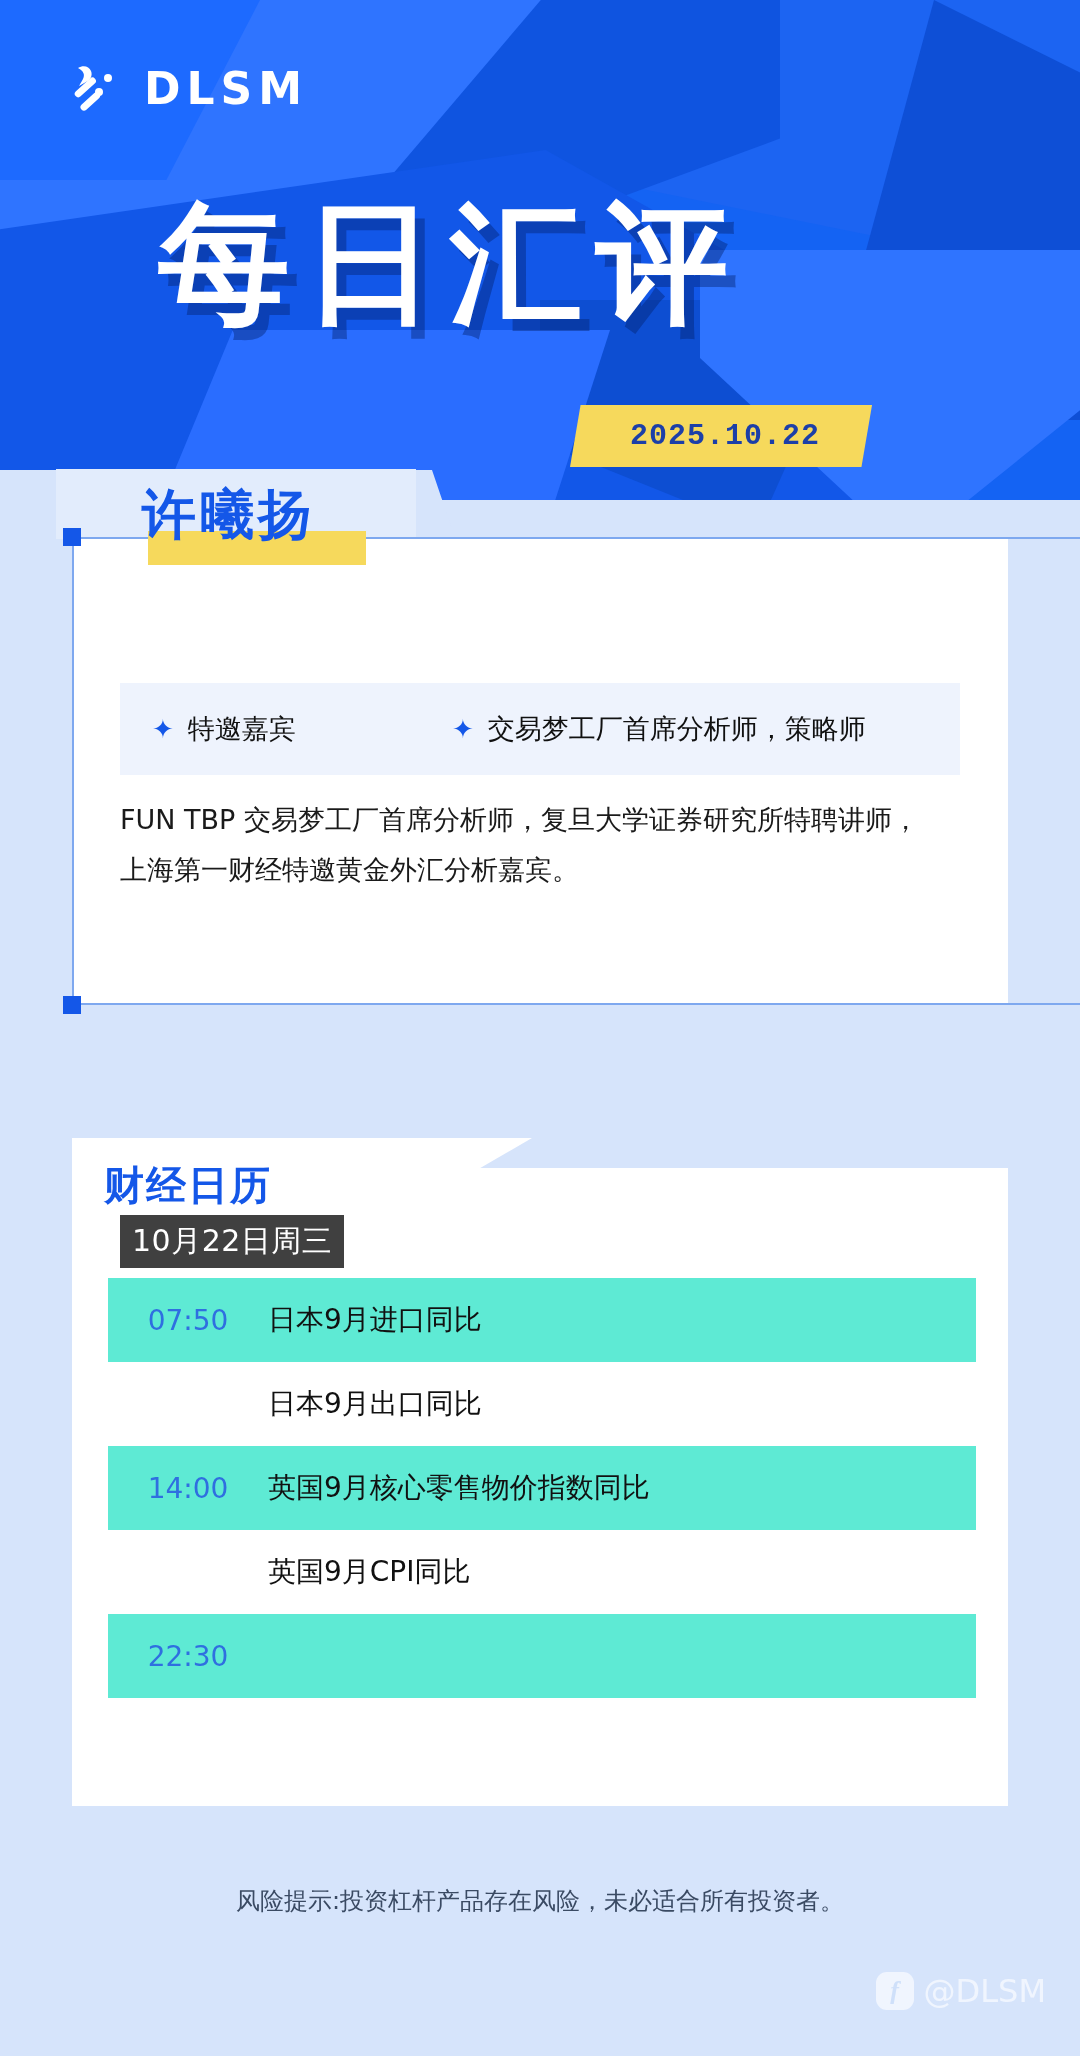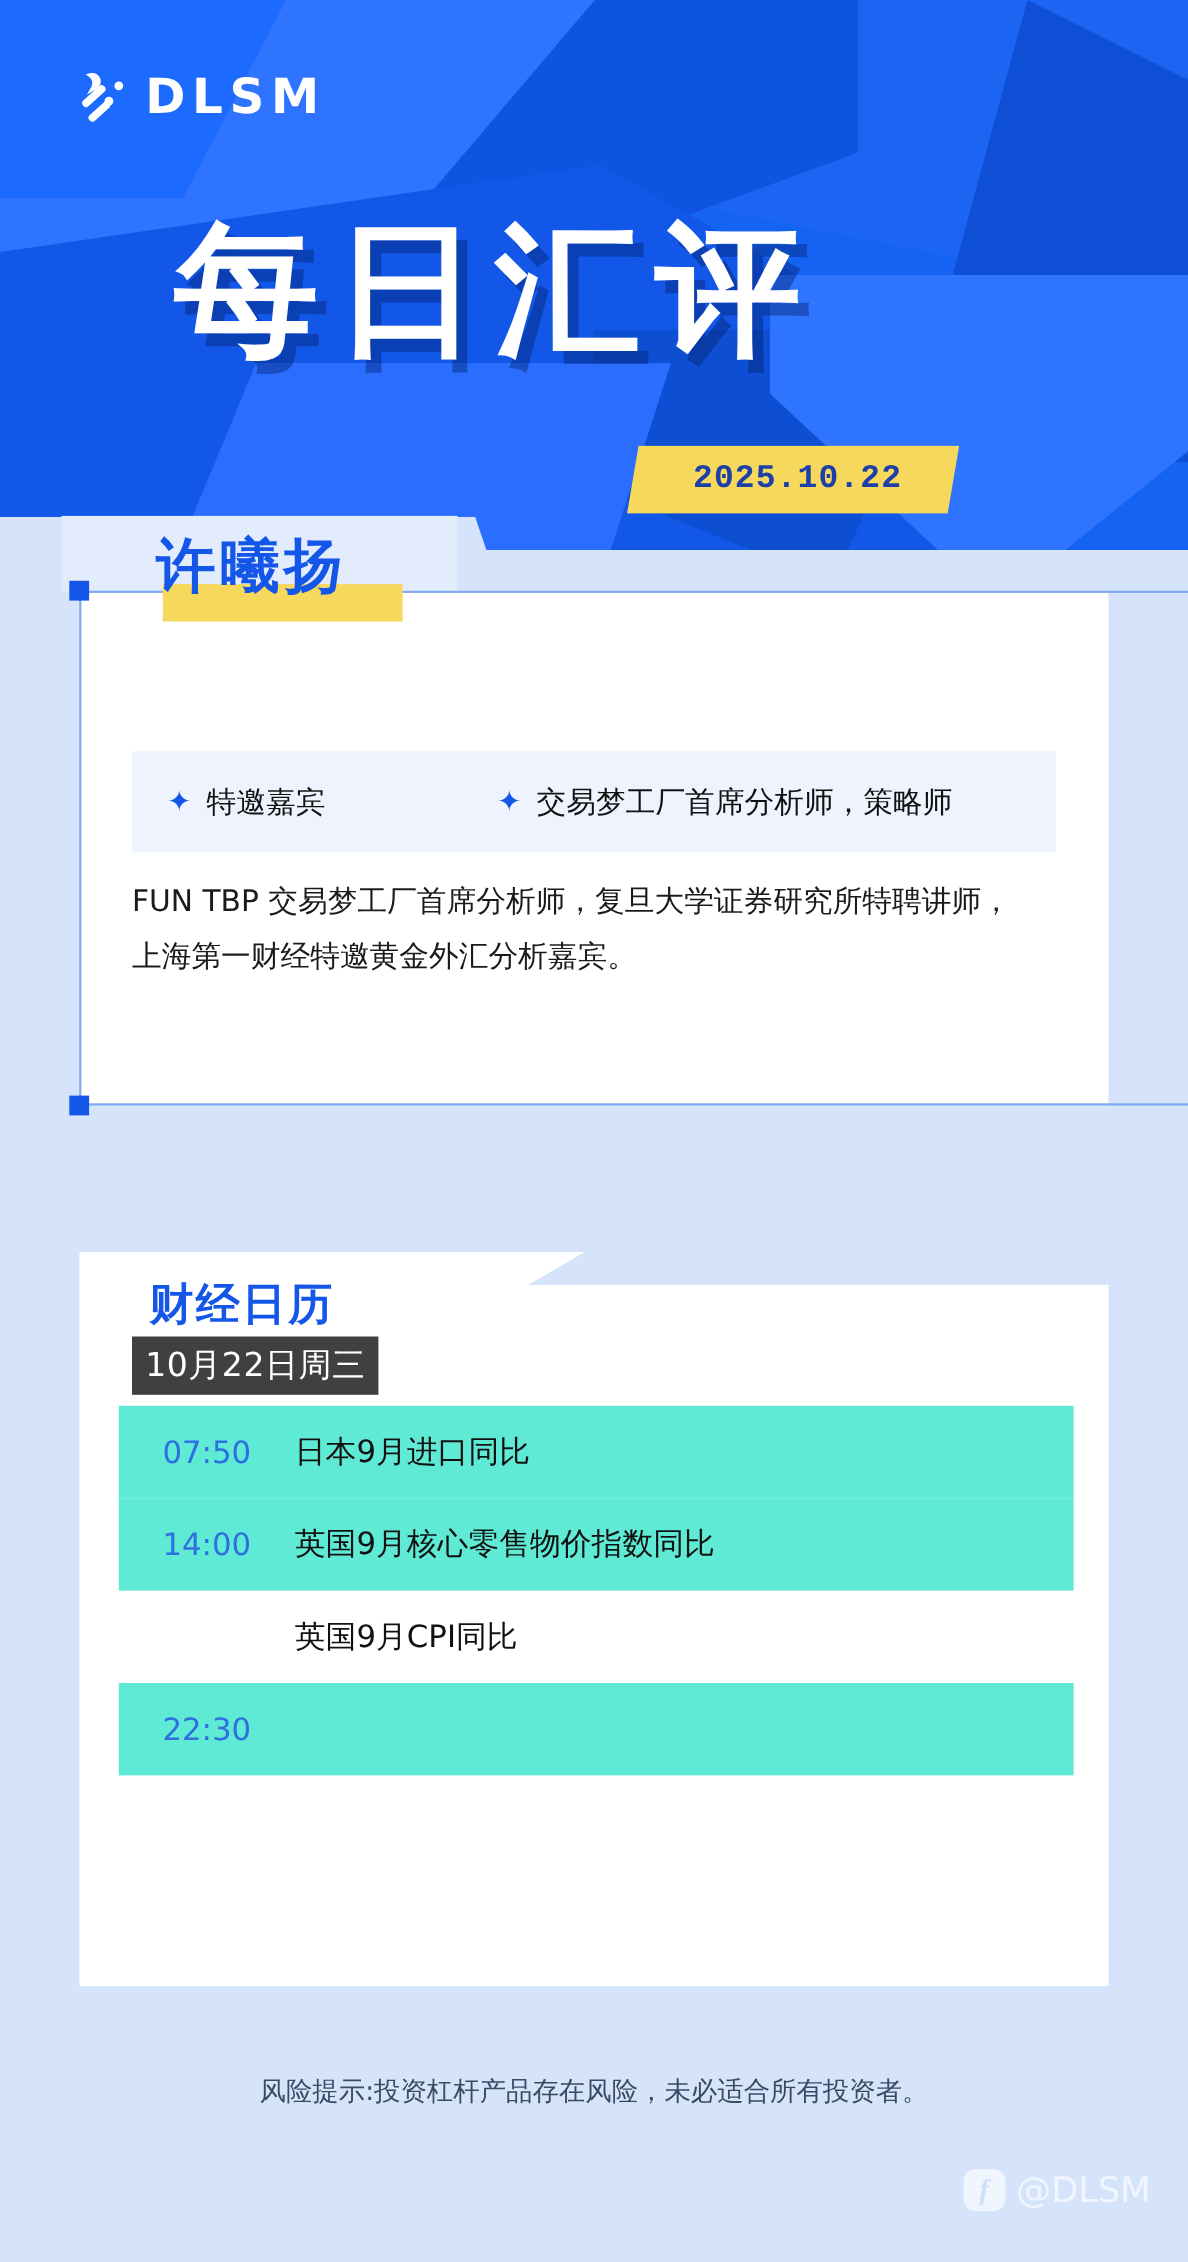--- a/index.html
+++ b/index.html
@@ -30,21 +30,21 @@
   .g6{left:700px;top:250px;width:430px;height:300px;background:#2f74ff;
       clip-path:polygon(0 0,100% 0,100% 40%,48% 100%,0 36%);}
   .g7{left:540px;top:300px;width:320px;height:230px;background:#0d4ed2;
       clip-path:polygon(0 0,100% 0,68% 100%,0 62%);}
   .g8{left:150px;top:330px;width:460px;height:200px;background:#2a6dff;
       clip-path:polygon(18% 0,100% 0,86% 100%,0 100%);}
   .g9{left:0;top:0;width:260px;height:180px;background:#1d6aff;
       clip-path:polygon(0 0,100% 0,64% 100%,0 100%);}
 
   
-  .logo{position:absolute;left:68px;top:62px;display:flex;align-items:center;gap:4px;z-index:6;justify-content:space-between;}
+  .logo{position:absolute;left:68px;top:62px;display:flex;align-items:center;gap:16px;z-index:6;justify-content:space-between;}
   .logo-mark{width:60px;height:52px;position:relative;}
   .logo-text{color:#fff;font-size:44px;font-weight:700;letter-spacing:6px;
              font-family:"DejaVu Sans",sans-serif;}
 
   
   .hero-title{
     position:absolute;left:0;top:176px;width:900px;text-align:center;
     z-index:7;color:#fff;font-size:132px;font-weight:700;letter-spacing:14px;
     font-family:"DejaVu Sans","Liberation Sans",sans-serif;
     text-shadow:10px 12px 0 rgba(3,34,110,.42);
@@ -116,21 +116,21 @@
     position:absolute;left:72px;top:1168px;width:936px;height:638px;z-index:10;
     background:#fff;
     clip-path:polygon(0 0,48% 0,54% -10%,100% -10%,100% 100%,0 100%);
   }
   .cal-notch{
     position:absolute;left:72px;top:1138px;width:460px;height:32px;
     background:#fff;z-index:10;
     clip-path:polygon(0 0,100% 0,88% 100%,0 100%);
   }
   .cal-title{
-    position:absolute;left:136px;top:1158px;z-index:15;
+    position:absolute;left:104px;top:1158px;z-index:15;
     color:#1457e8;font-size:40px;font-weight:700;letter-spacing:2px;
     font-family:"DejaVu Sans",sans-serif;
   }
   .cal-date{
     position:absolute;left:120px;top:1215px;z-index:15;
     background:#404040;color:#fff;font-size:30px;font-weight:500;
     padding:6px 12px;font-family:"DejaVu Sans",sans-serif;letter-spacing:.5px;
   }
 
   .rows{position:absolute;left:108px;top:1278px;width:868px;z-index:15;}
@@ -227,20 +227,24 @@
   <div class="cal-panel"></div>
 
   <div class="cal-title">财经日历</div>
   <div class="cal-date">10月22日周三</div>
 
   <div class="rows">
     <div class="row alt">
       <div class="row-time">07:50</div>
       <div class="row-event">日本9月进口同比</div>
     </div>
+    <div class="row">
+      <div class="row-time"></div>
+      <div class="row-event">日本9月出口同比</div>
+    </div>
     <div class="row alt">
       <div class="row-time">14:00</div>
       <div class="row-event">英国9月核心零售物价指数同比</div>
     </div>
     <div class="row">
       <div class="row-time"></div>
       <div class="row-event">英国9月CPI同比</div>
     </div>
     <div class="row alt">
       <div class="row-time">22:30</div>

